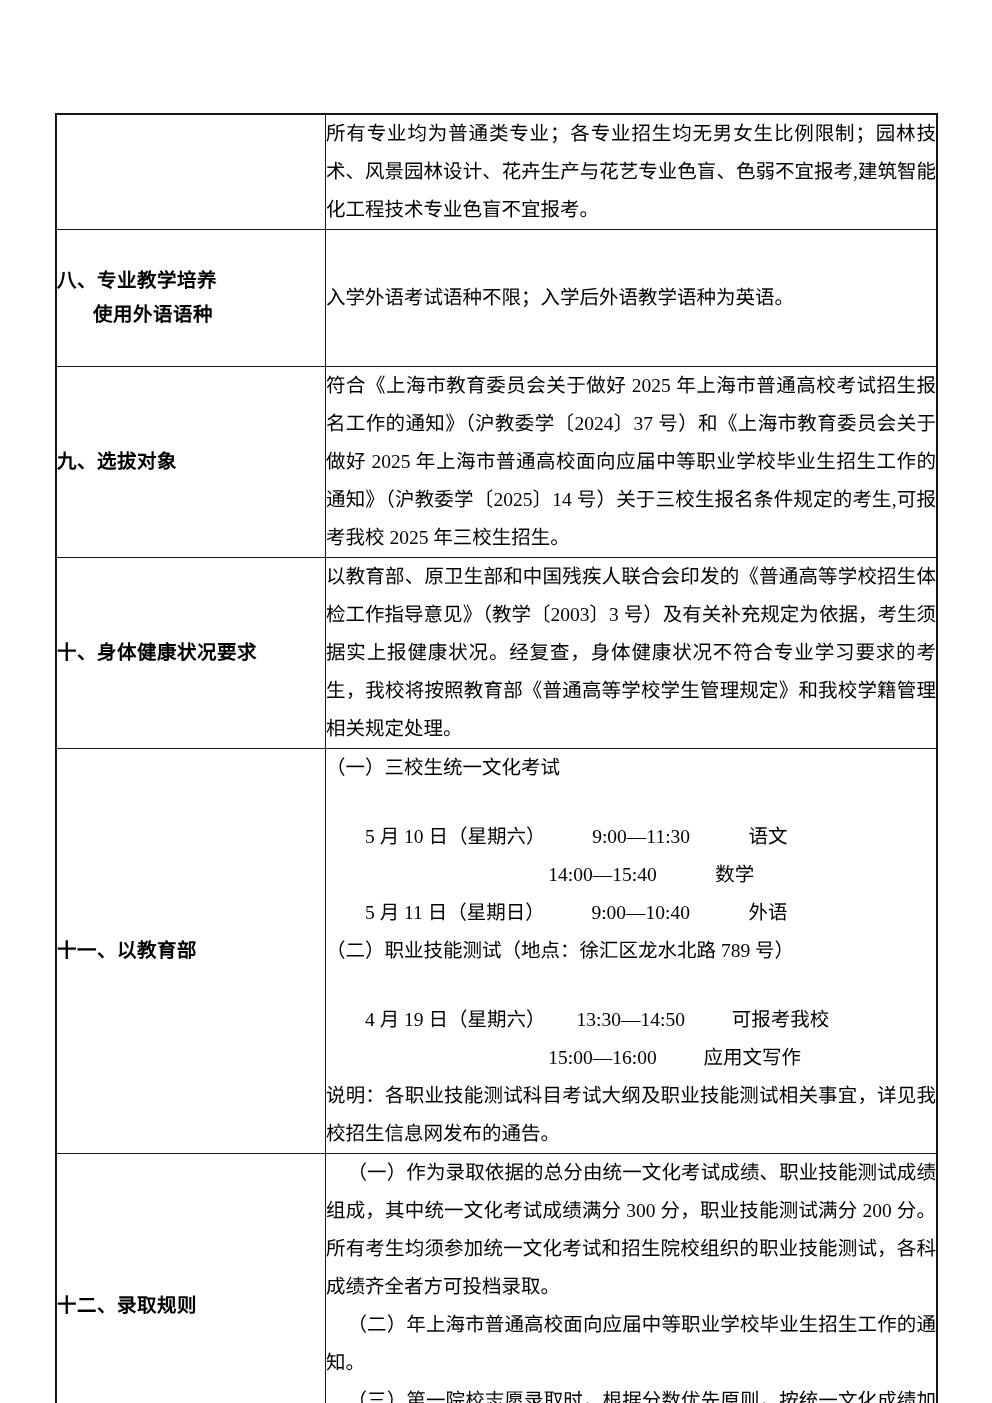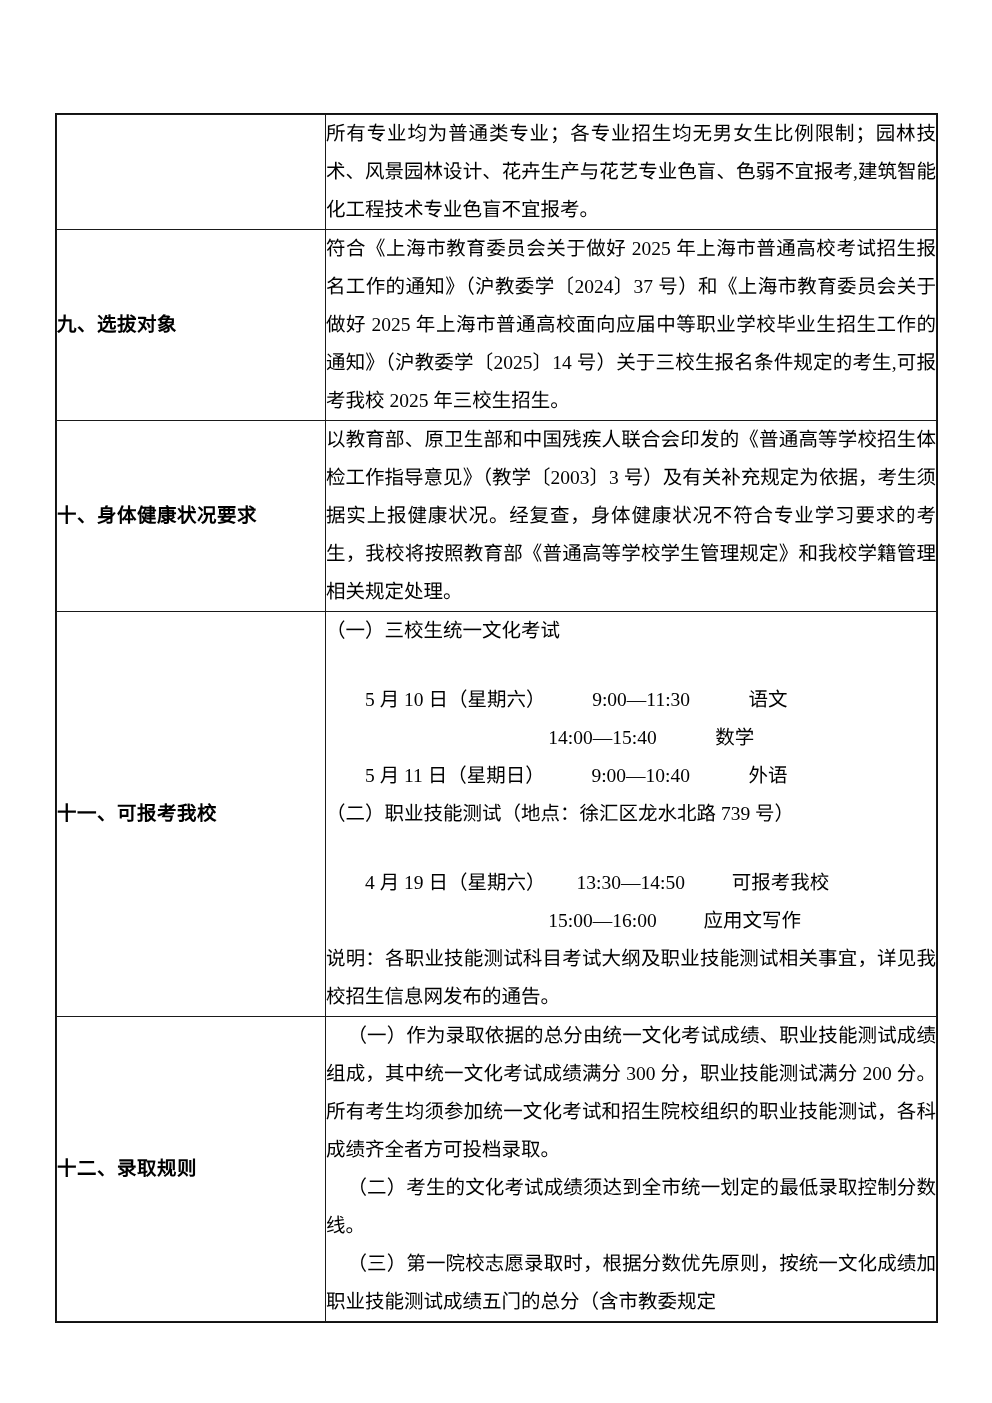--- a/index.html
+++ b/index.html
@@ -88,58 +88,67 @@
     </colgroup>
     <tbody>
 
       <tr>
         <td class="label-cell"></td>
         <td class="body-cell">
           <p>所有专业均为普通类专业；各专业招生均无男女生比例限制；园林技术、风景园林设计、花卉生产与花艺专业色盲、色弱不宜报考,建筑智能化工程技术专业色盲不宜报考。</p>
         </td>
       </tr>
 
+      <tr>
+        <td class="label-cell">
+          <span>八、专业教学培养</span>
+          <span class="line2">使用外语语种</span>
+        </td>
+        <td class="body-cell">
+          <p>入学外语考试语种不限；入学后外语教学语种为英语。</p>
+        </td>
+      </tr>
 
       <tr>
         <td class="label-cell">九、选拔对象</td>
         <td class="body-cell">
           <p>符合《上海市教育委员会关于做好 2025 年上海市普通高校考试招生报名工作的通知》（沪教委学〔2024〕37 号）和《上海市教育委员会关于做好 2025 年上海市普通高校面向应届中等职业学校毕业生招生工作的通知》（沪教委学〔2025〕14 号）关于三校生报名条件规定的考生,可报考我校 2025 年三校生招生。</p>
         </td>
       </tr>
 
       <tr>
         <td class="label-cell">十、身体健康状况要求</td>
         <td class="body-cell">
           <p>以教育部、原卫生部和中国残疾人联合会印发的《普通高等学校招生体检工作指导意见》（教学〔2003〕3 号）及有关补充规定为依据，考生须据实上报健康状况。经复查，身体健康状况不符合专业学习要求的考生，我校将按照教育部《普通高等学校学生管理规定》和我校学籍管理相关规定处理。</p>
         </td>
       </tr>
 
       <tr>
-        <td class="label-cell">十一、可报考我校</td>
+        <td class="label-cell">十一、以教育部</td>
         <td class="body-cell">
           <p>（一）三校生统一文化考试</p>
           <div class="indent2">
             <span class="sched-row"><span>5 月 10 日（星期六）</span><span class="gap-md"></span><span class="num">9:00—11:30</span><span class="gap-lg"></span><span>语文</span></span>
             <span class="sched-row indent-deep"><span class="num">14:00—15:40</span><span class="gap-lg"></span><span>数学</span></span>
             <span class="sched-row"><span>5 月 11 日（星期日）</span><span class="gap-md"></span><span class="num">9:00—10:40</span><span class="gap-lg"></span><span>外语</span></span>
           </div>
-          <p>（二）职业技能测试（地点：徐汇区龙水北路 739 号）</p>
+          <p>（二）职业技能测试（地点：徐汇区龙水北路 789 号）</p>
           <div class="indent2">
             <span class="sched-row"><span>4 月 19 日（星期六）</span><span class="gap-sm"></span><span class="num">13:30—14:50</span><span class="gap-md"></span><span>可报考我校</span></span>
             <span class="sched-row indent-deep"><span class="num">15:00—16:00</span><span class="gap-md"></span><span>应用文写作</span></span>
           </div>
           <p>说明：各职业技能测试科目考试大纲及职业技能测试相关事宜，详见我校招生信息网发布的通告。</p>
         </td>
       </tr>
 
       <tr>
         <td class="label-cell">十二、录取规则</td>
         <td class="body-cell">
           <p class="indent1">（一）作为录取依据的总分由统一文化考试成绩、职业技能测试成绩组成，其中统一文化考试成绩满分 300 分，职业技能测试满分 200 分。所有考生均须参加统一文化考试和招生院校组织的职业技能测试，各科成绩齐全者方可投档录取。</p>
-          <p class="indent1">（二）考生的文化考试成绩须达到全市统一划定的最低录取控制分数线。</p>
+          <p class="indent1">（二）年上海市普通高校面向应届中等职业学校毕业生招生工作的通知。</p>
           <p class="indent1">（三）第一院校志愿录取时，根据分数优先原则，按统一文化成绩加职业技能测试成绩五门的总分（含市教委规定</p>
         </td>
       </tr>
 
     </tbody>
   </table>
 
 </div>
 
 </body></html>

